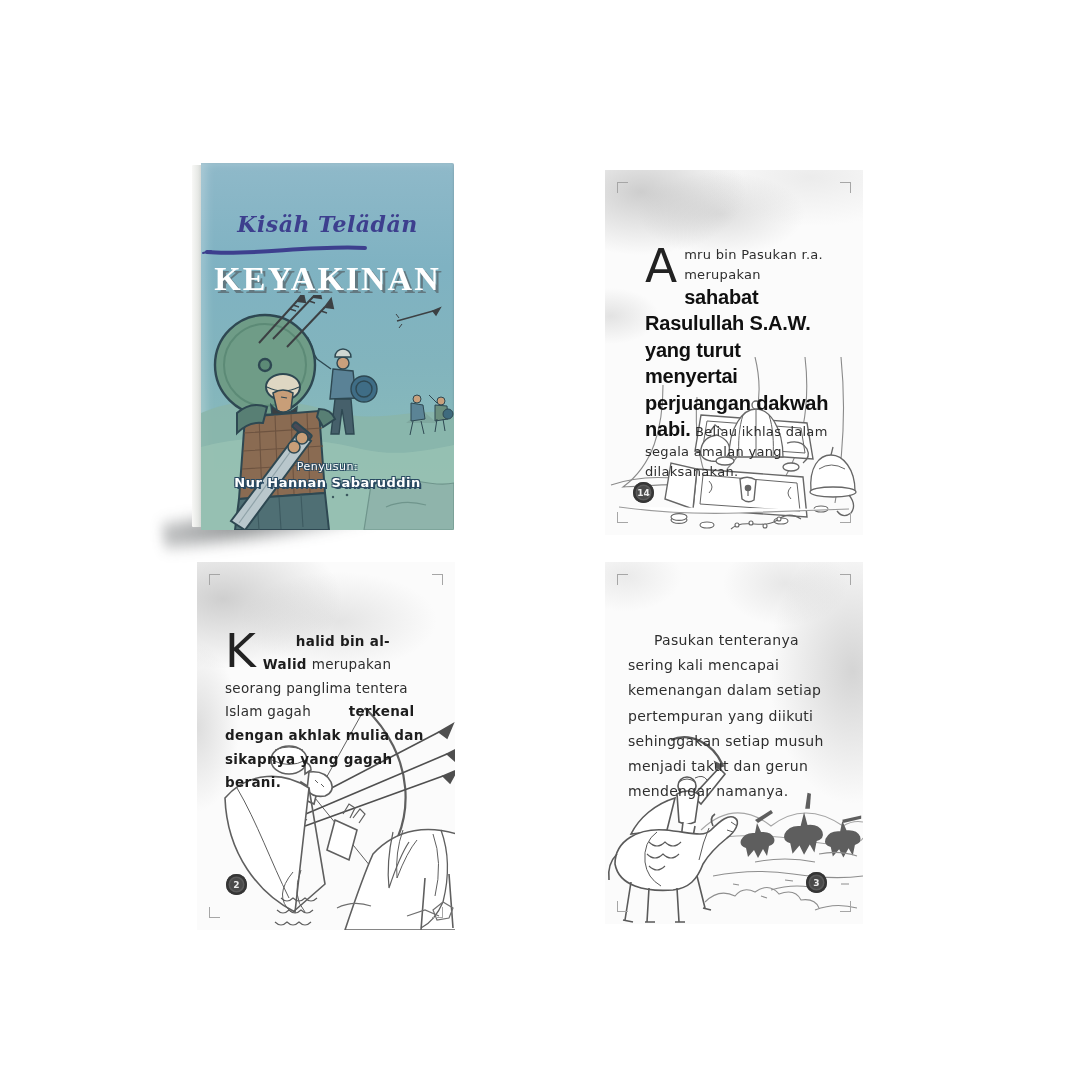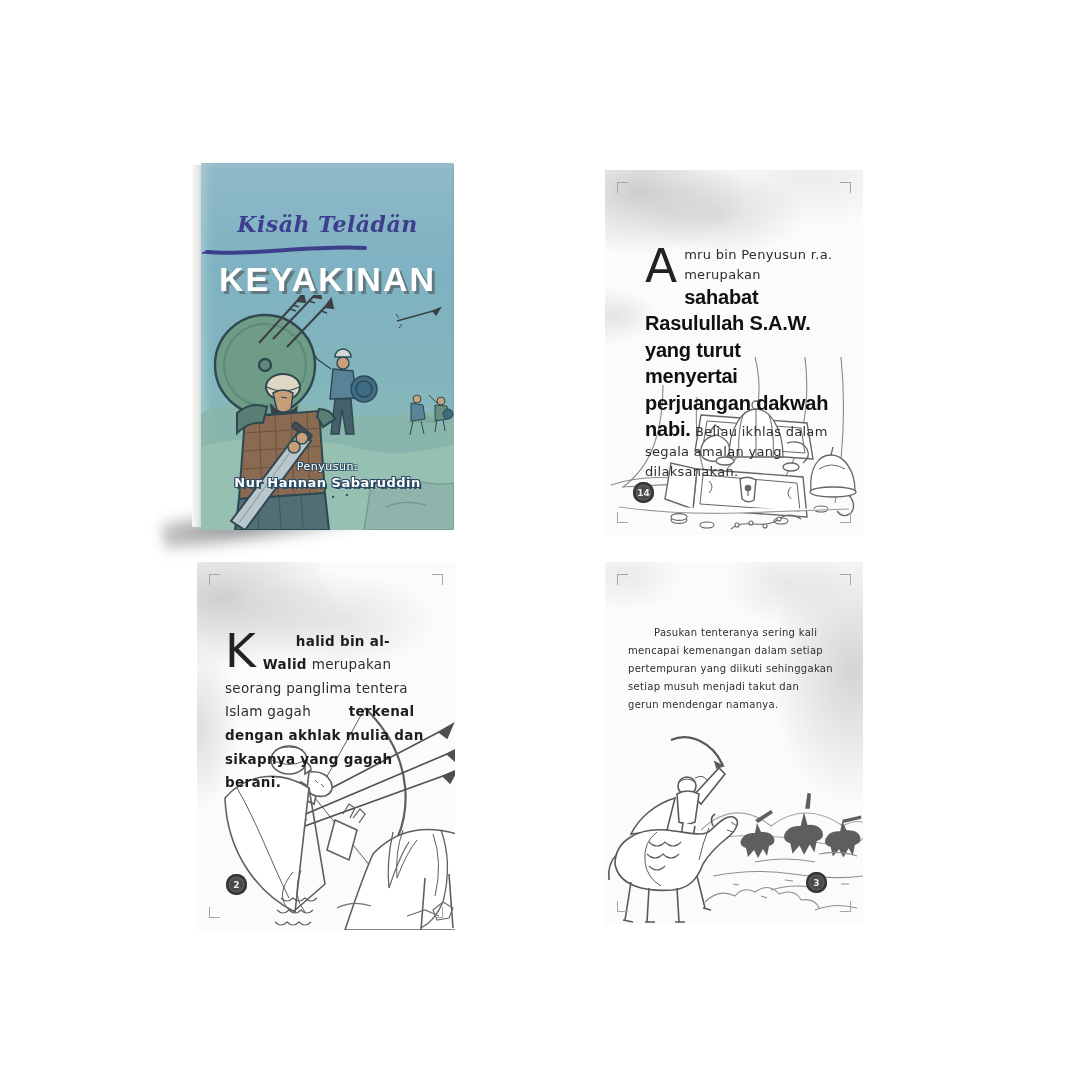--- a/index.html
+++ b/index.html
@@ -14,21 +14,21 @@
   .pages-edge{position:absolute;left:0;top:2px;bottom:3px;width:11px;border-radius:1px;
     background:linear-gradient(90deg,#f8f8f6 0%,#e6e8e5 55%,#c9cdca 100%);z-index:1;}
   .cover{position:absolute;left:9px;top:0;right:0;bottom:0;overflow:hidden;border-radius:0 2px 2px 0;
     background:linear-gradient(180deg,#8fb9c9 0%,#7fb2c2 28%,#82b4bd 55%,#8ec0b9 100%);
     box-shadow:inset 5px 0 10px rgba(255,255,255,.25), inset -1px 0 2px rgba(0,0,0,.10);z-index:2;}
   .series-title{position:absolute;top:48px;left:0;width:100%;text-align:center;
     font-family:"DejaVu Serif",serif;font-style:italic;font-weight:bold;font-size:22px;
     color:#3d3f8e;letter-spacing:.5px;z-index:5;}
   .swash{position:absolute;top:80px;left:0;width:100%;text-align:center;z-index:5;}
   .cover-title{position:absolute;top:97px;left:0;width:100%;text-align:center;
-    font-family:Liberation Sans, sans-serif;font-weight:900;font-size:34px;letter-spacing:2px;
+    font-family:Liberation Serif, serif;font-weight:900;font-size:34px;letter-spacing:2px;
     color:#ffffff;text-shadow:3px 3px 0 rgba(88,99,104,.72);z-index:5;}
   .cover-art{position:absolute;left:0;bottom:0;width:100%;height:235px;z-index:3;}
   .author-block{position:absolute;bottom:40px;left:0;width:100%;text-align:center;z-index:6;color:#fff;}
   .author-label{font-size:11px;font-weight:normal;letter-spacing:.5px;
     text-shadow:-1px -1px 0 #2a4a62,1px -1px 0 #2a4a62,-1px 1px 0 #2a4a62,1px 1px 0 #2a4a62;}
   .author-name{font-size:13px;font-weight:bold;letter-spacing:.5px;margin-top:2px;
     text-shadow:-1px -1px 0 #2a4a62,1px -1px 0 #2a4a62,-1px 1px 0 #2a4a62,1px 1px 0 #2a4a62,2px 2px 0 #2a4a62;}
 
   
   .page{position:absolute;width:258px;height:365px;background:#fbfbfb;overflow:hidden;}
@@ -53,21 +53,21 @@
 
   .cm{position:absolute;width:10px;height:10px;z-index:4;}
   .cm-tl{left:12px;top:12px;border-left:1px solid #a6a6a6;border-top:1px solid #a6a6a6;}
   .cm-tr{right:12px;top:12px;border-right:1px solid #a6a6a6;border-top:1px solid #a6a6a6;}
   .cm-bl{left:12px;bottom:12px;border-left:1px solid #a6a6a6;border-bottom:1px solid #a6a6a6;}
   .cm-br{right:12px;bottom:12px;border-right:1px solid #a6a6a6;border-bottom:1px solid #a6a6a6;}
 
   .para{position:relative;z-index:2;color:#2d2d2d;}
   #page-amru .para{padding:62px 30px 0 40px;font-size:13px;line-height:1.5;}
   #page-khalid .para{padding:54px 26px 0 28px;font-size:13.5px;line-height:1.75;}
-  #page-pasukan .para{padding:52px 30px 0 23px;font-size:10px;line-height:1.8;text-indent:26px;}
+  #page-pasukan .para{padding:52px 30px 0 23px;font-size:14px;line-height:1.8;text-indent:26px;}
 
   .drop-cap{float:left;font-size:47px;line-height:.82;padding:2px 7px 0 0;color:#222;font-weight:400;}
   .seg-hand{font-size:inherit;color:#2e2e2e;letter-spacing:.3px;}
   .seg-bold{font-family:"Liberation Sans",sans-serif;font-weight:800;font-size:20px;
             letter-spacing:-.2px;color:#101010;line-height:1.32;}
   .seg-handbold{font-weight:700;color:#1d1d1d;letter-spacing:.3px;padding-left:33px;}
 
   .illus{position:absolute;left:0;right:0;bottom:0;z-index:1;}
 
   .badge{position:absolute;width:21px;height:21px;border-radius:50%;background:#4a4a4a;
@@ -187,21 +187,21 @@
 
   <div class="page" id="page-amru">
     <div class="wash"></div>
     <div>
       <span class="cm cm-tl"></span>
         <span class="cm cm-tr"></span>
         <span class="cm cm-bl"></span>
         <span class="cm cm-br"></span>
     </div>
     <p class="para">
-      <span class="drop-cap">A</span><span class="seg-hand">mru bin Penyusun r.a. merupakan </span><span class="seg-bold">sahabat Rasulullah S.A.W. yang turut menyertai perjuangan dakwah nabi.</span><span class="seg-hand"> Beliau ikhlas dalam segala amalan yang dilaksanakan.</span>
+      <span class="drop-cap">A</span><span class="seg-hand">mru bin Pasukan r.a. merupakan </span><span class="seg-bold">sahabat Rasulullah S.A.W. yang turut menyertai perjuangan dakwah nabi.</span><span class="seg-hand"> Beliau ikhlas dalam segala amalan yang dilaksanakan.</span>
     </p>
     <svg class="illus" width="258" height="178" viewBox="0 0 258 178">
       <g fill="none" stroke="#8a8a8a" stroke-width="1.1">
         <path d="M150,0 C160,40 152,80 122,112"></path>
         <path d="M200,0 C206,50 196,95 178,124"></path>
         <path d="M236,0 C242,60 236,112 230,146"></path>
         <path d="M58,28 C58,72 48,108 18,130 C50,128 80,126 104,128 C92,100 90,68 92,40"></path>
         <path d="M6,128 q40,-14 92,-2"></path>
       </g>
 

